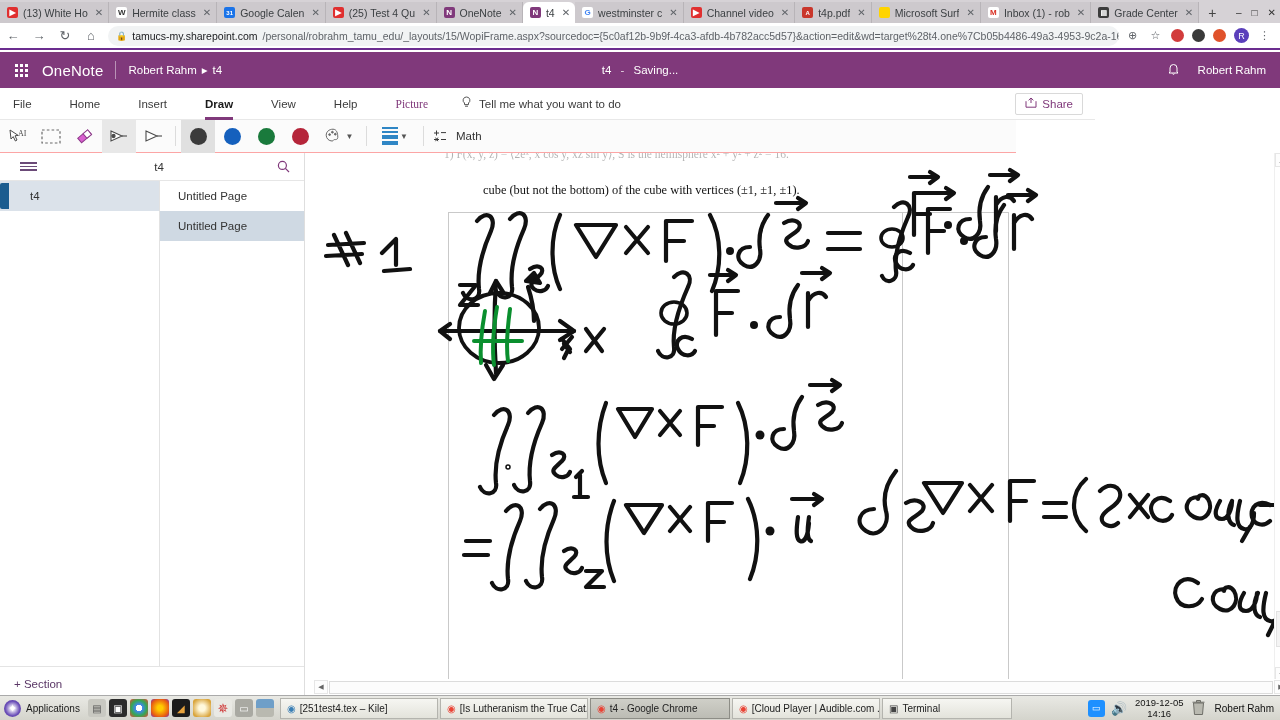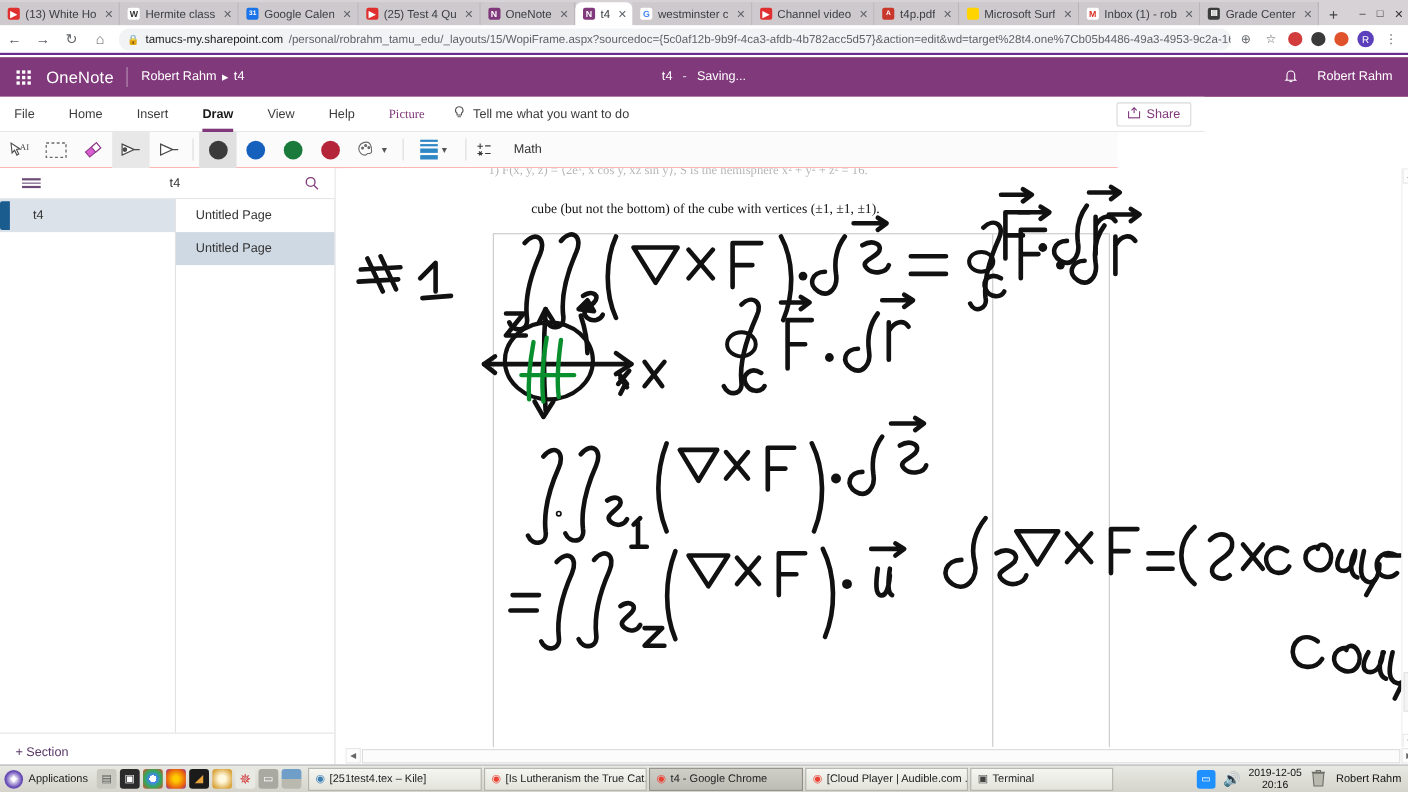--- a/index.html
+++ b/index.html
@@ -73,21 +73,21 @@
   .on-center { position:absolute; left:0; right:0; text-align:center; font-size:11.5px;
                pointer-events:none; }
   .on-center .dash { opacity:.8; margin:0 6px; }
   .on-right { margin-left:auto; display:flex; align-items:center; gap:18px; padding-right:14px; }
   .bell { font-size:14px; }
   .on-user { font-size:11.5px; }
 
   
   .ribbon {
     position:absolute; top:88px; left:0; width:1095px; height:32px;
-    background:#fff; display:flex; align-items:center; gap:5px;
+    background:#fff; display:flex; align-items:center; gap:12px;
     border-bottom:1px solid #e8e8e8;
   }
   .rb-tab {
     font-size:11.5px; color:#3b3b3b; padding:0 13px; height:32px;
     display:flex; align-items:center; position:relative;
   }
   .rb-tab.accent { color:#80397b;font-family:Liberation Serif, serif; }
   .rb-tab.active { font-weight:bold; color:#1a1a1a; }
   .rb-tab.active::after {
     content:""; position:absolute; bottom:0; left:13px; right:13px; height:2.5px; background:#80397b;
@@ -109,21 +109,21 @@
   }
   .tb-btn {
     width:34px; height:33px; display:flex; align-items:center; justify-content:center;
     font-size:13px; color:#3b3b3b; position:relative;
   }
   .tb-btn.pressed { background:#e8e8e8; }
   .tb-div { width:1px; height:20px; background:#dcdcdc; margin:0 5px; }
   .pen-dot { width:17px; height:17px; border-radius:50%; display:block; }
   .pen-wrap { width:34px; height:33px; display:flex; align-items:center; justify-content:center; }
   .pen-wrap.pressed { background:#e0e0e0; }
-  .tb-label { font-size:11.5px; color:#333; margin-left:16px; }
+  .tb-label { font-size:11.5px; color:#333; margin-left:5px; }
   .chev { font-size:8px; margin-left:2px; color:#555; }
   .thick-lines { display:flex; flex-direction:column; gap:2px; }
   .thick-lines i { display:block; background:#2f86c5; width:16px; }
 
   
   .workspace { position:absolute; top:153px; left:0; width:1280px; height:542px; background:#fff; }
 
   
   .navpane { position:absolute; top:0; left:0; width:305px; height:542px; background:#fff;
              border-right:1px solid #dedede; }
@@ -692,21 +692,21 @@
       <div class="wbtn" style="width:130px">
         <span style="color:#444">▣</span>
         <span>Terminal</span>
       </div>
     </div>
     <div class="tray">
       <span class="blue-sq">▭</span>
       <span style="font-size:13px">🔊</span>
       <span class="clock">
         <span>2019-12-05</span><br>
-        <span>20:16</span>
+        <span>14:16</span>
       </span>
       <span class="trash">
         <svg width="15" height="17" viewBox="0 0 15 17" fill="#b9b9b0" stroke="#6e6e68" stroke-width="1">
             <path d="M2.5 4h10l-1 11.5h-8z"></path>
             <path d="M1.5 3.2h12"></path>
             <path d="M5.5 1.5h4v1.7h-4z"></path>
           </svg>
       </span>
       <span class="tray-name">Robert Rahm</span>
     </div>

